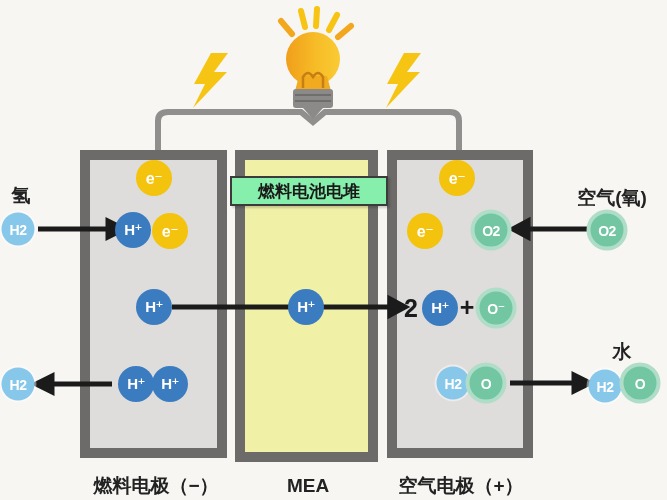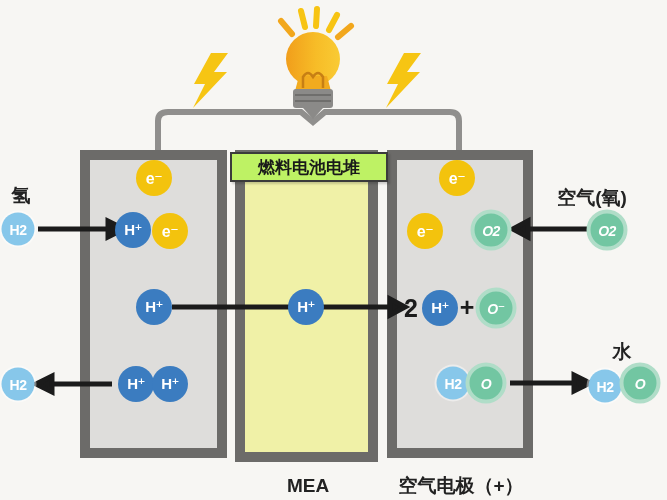--- a/index.html
+++ b/index.html
@@ -39,33 +39,33 @@
     border-radius:50%;
     display:flex;align-items:center;justify-content:center;
     color:#ffffff;font-weight:bold;
     transform:translate(-50%,-50%);
     z-index:4;
     letter-spacing:-0.5px;
   }
   .c-e{width:36px;height:36px;background:#f3c30d;font-size:16px;}
   .c-h{width:36px;height:36px;background:#3b7cc0;font-size:15px;}
   .c-h2{width:33px;height:33px;background:#87c7ea;font-size:14px;box-shadow:0 0 0 2px rgba(255,255,255,0.45);}
-  .c-o{width:33px;height:33px;background:#72c6a2;border:4px solid #b0ddc8;font-size:14px;font-style:italic;}
+  .c-o{width:33px;height:33px;background:#72c6a2;border:4px solid #b0ddc8;font-size:14px;}
   .rx{
     position:absolute;transform:translate(-50%,-50%);
     font-weight:bold;font-size:25px;color:#1c1c1c;z-index:4;
   }
   .lbl{
     position:absolute;transform:translate(-50%,-50%);
     font-weight:bold;font-size:19px;color:#222222;
     white-space:nowrap;z-index:5;
   }
   .stack-box{
-    position:absolute;left:230px;top:152px;width:158px;height:30px;
-    background:#bef264;border:2px solid #3b3b3b;
+    position:absolute;left:230px;top:176px;width:158px;height:30px;
+    background:#86efac;border:2px solid #3b3b3b;
     box-sizing:border-box;
     display:flex;align-items:center;justify-content:center;
     font-weight:bold;font-size:17px;color:#1a1a1a;
     z-index:5;box-shadow:2px 2px 2px rgba(0,0,0,0.18);
     white-space:nowrap;
   }
 </style>
 </head>
 <body>
 
@@ -155,18 +155,19 @@
   <div class="circle c-h2" style="left:453px;top:383px">H2</div>
   <div class="circle c-o" style="left:486px;top:383px">O</div>
 
   <div class="circle c-o" style="left:607px;top:230px">O2</div>
   <div class="circle c-h2" style="left:605px;top:386px">H2</div>
   <div class="circle c-o" style="left:640px;top:383px">O</div>
 
   <div class="stack-box">燃料电池电堆</div>
 
   <div class="lbl" style="left:21px;top:196px">氢</div>
-  <div class="lbl" style="left:592px;top:198px">空气(氧)</div>
+  <div class="lbl" style="left:612px;top:198px">空气(氧)</div>
   <div class="lbl" style="left:622px;top:352px">水</div>
+  <div class="lbl" style="left:156px;top:486px">燃料电极（−）</div>
   <div class="lbl" style="left:308px;top:486px">MEA</div>
   <div class="lbl" style="left:461px;top:486px">空气电极（+）</div>
 
 </div>
 
 </body></html>

